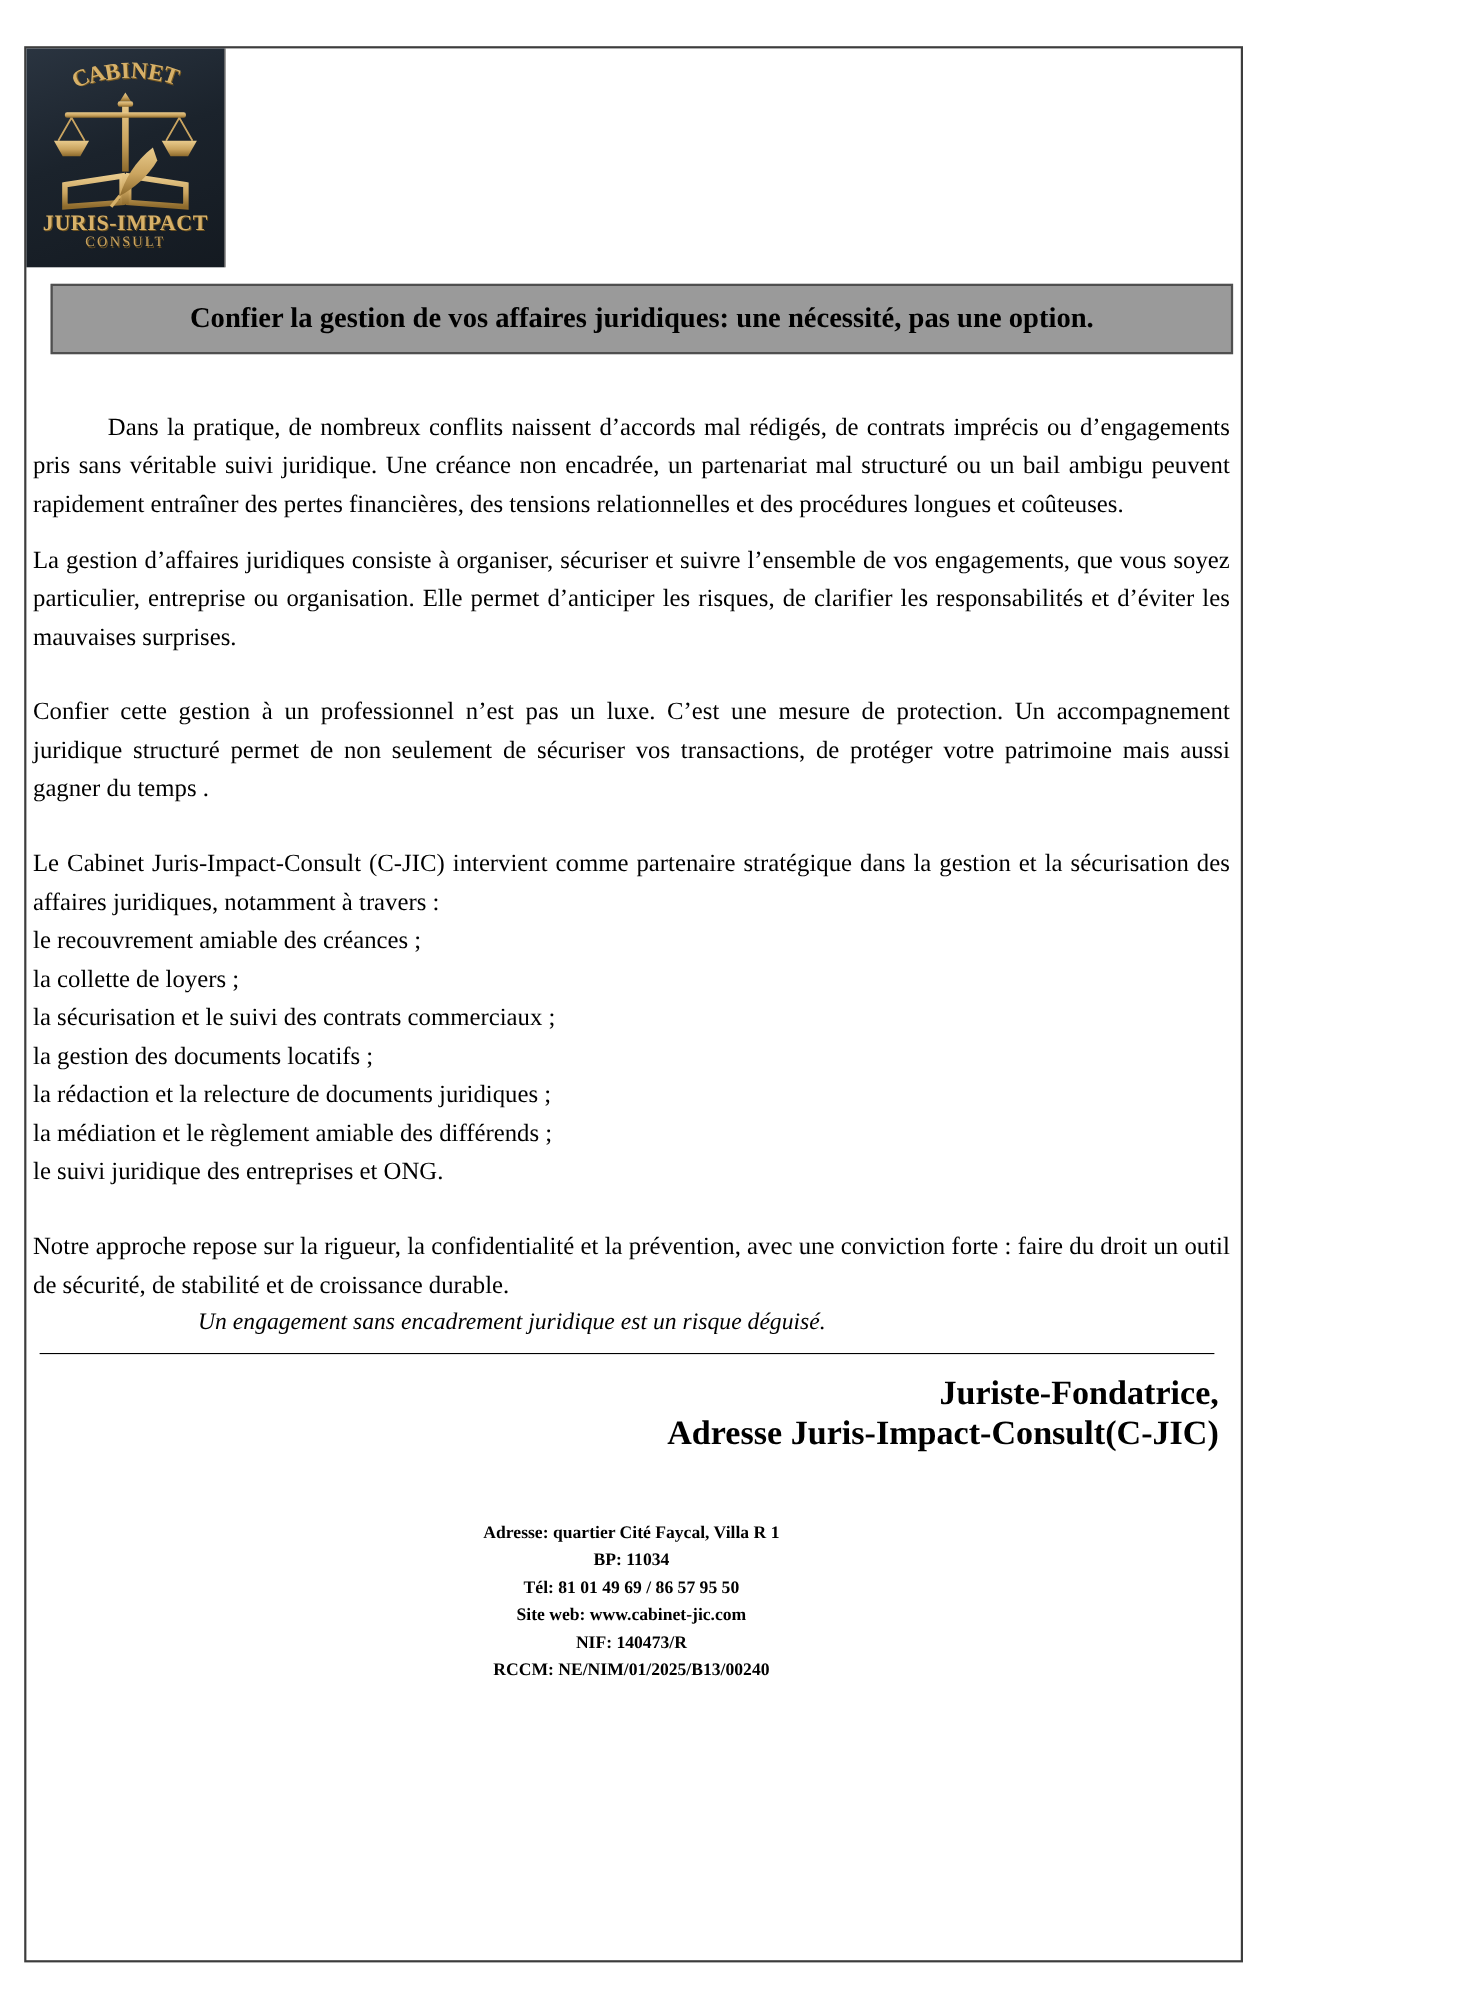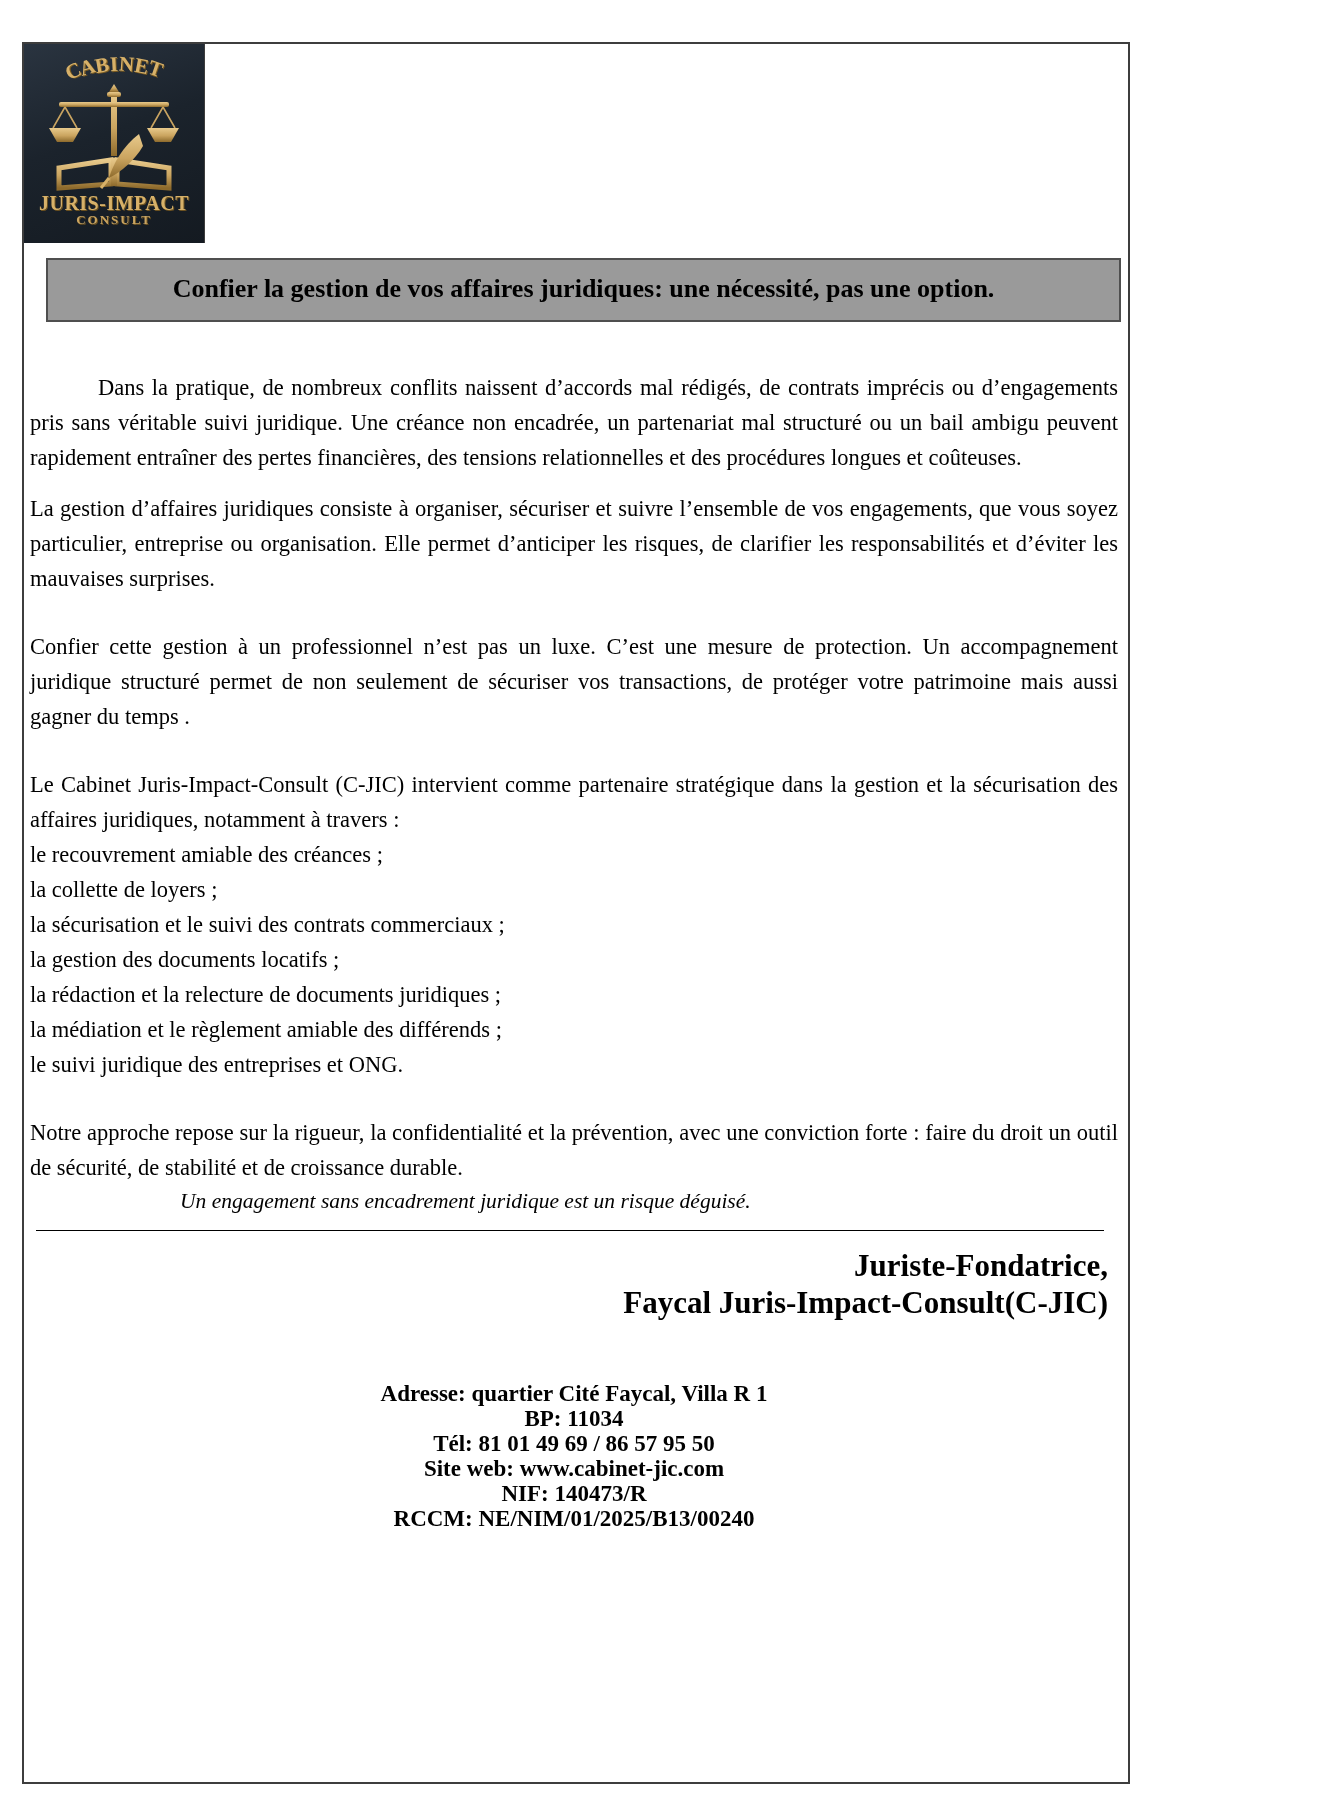--- a/index.html
+++ b/index.html
@@ -73,21 +73,21 @@
     font-size: 20px;
     color: #d7b169;
     text-shadow: 1px 1px 0 #6d5220;
     letter-spacing: 0.5px;
     line-height: 17px;
     text-align: center;
     margin-top: 1px;
   }
   .logo-sub {
     font-family: "Liberation Serif", serif;
-    font-weight: bold;
+    font-weight: normal;
     font-size: 13px;
     color: #c9a461;
     text-shadow: 1px 1px 0 #6d5220;
     letter-spacing: 2px;
     line-height: 15px;
     text-align: center;
   }
 
   .gold-band {
     flex: 1 1 auto;
@@ -187,21 +187,21 @@
     line-height: 37px;
   }
 
   
   .footer {
     margin-top: 60px;
     text-align: center;
   }
   .footer div {
     font-weight: bold;
-    font-size: 23px;
+    font-size: 16px;
     line-height: 25px;
   }
 </style>
 </head>
 <body>
 
 <div class="page">
 
   <div class="header-row">
 
@@ -284,21 +284,21 @@
     <div class="gap-md"></div>
 
     <p class="para">Notre approche repose sur la rigueur, la confidentialité et la prévention, avec une conviction forte : faire du droit un outil de sécurité, de stabilité et de croissance durable.</p>
 
     <p class="italic-line">Un engagement sans encadrement juridique est un risque déguisé.</p>
 
     <hr class="rule">
 
     <div class="signature">
       <div>Juriste-Fondatrice,</div>
-      <div>Faycal Juris-Impact-Consult(C-JIC)</div>
+      <div>Adresse Juris-Impact-Consult(C-JIC)</div>
     </div>
 
     <div class="footer">
       <div>Adresse:  quartier Cité Faycal, Villa R 1</div>
       <div>BP: 11034</div>
       <div>Tél: 81 01 49 69 / 86 57 95 50</div>
       <div>Site web: www.cabinet-jic.com</div>
       <div>NIF: 140473/R</div>
       <div>RCCM: NE/NIM/01/2025/B13/00240</div>
     </div>

